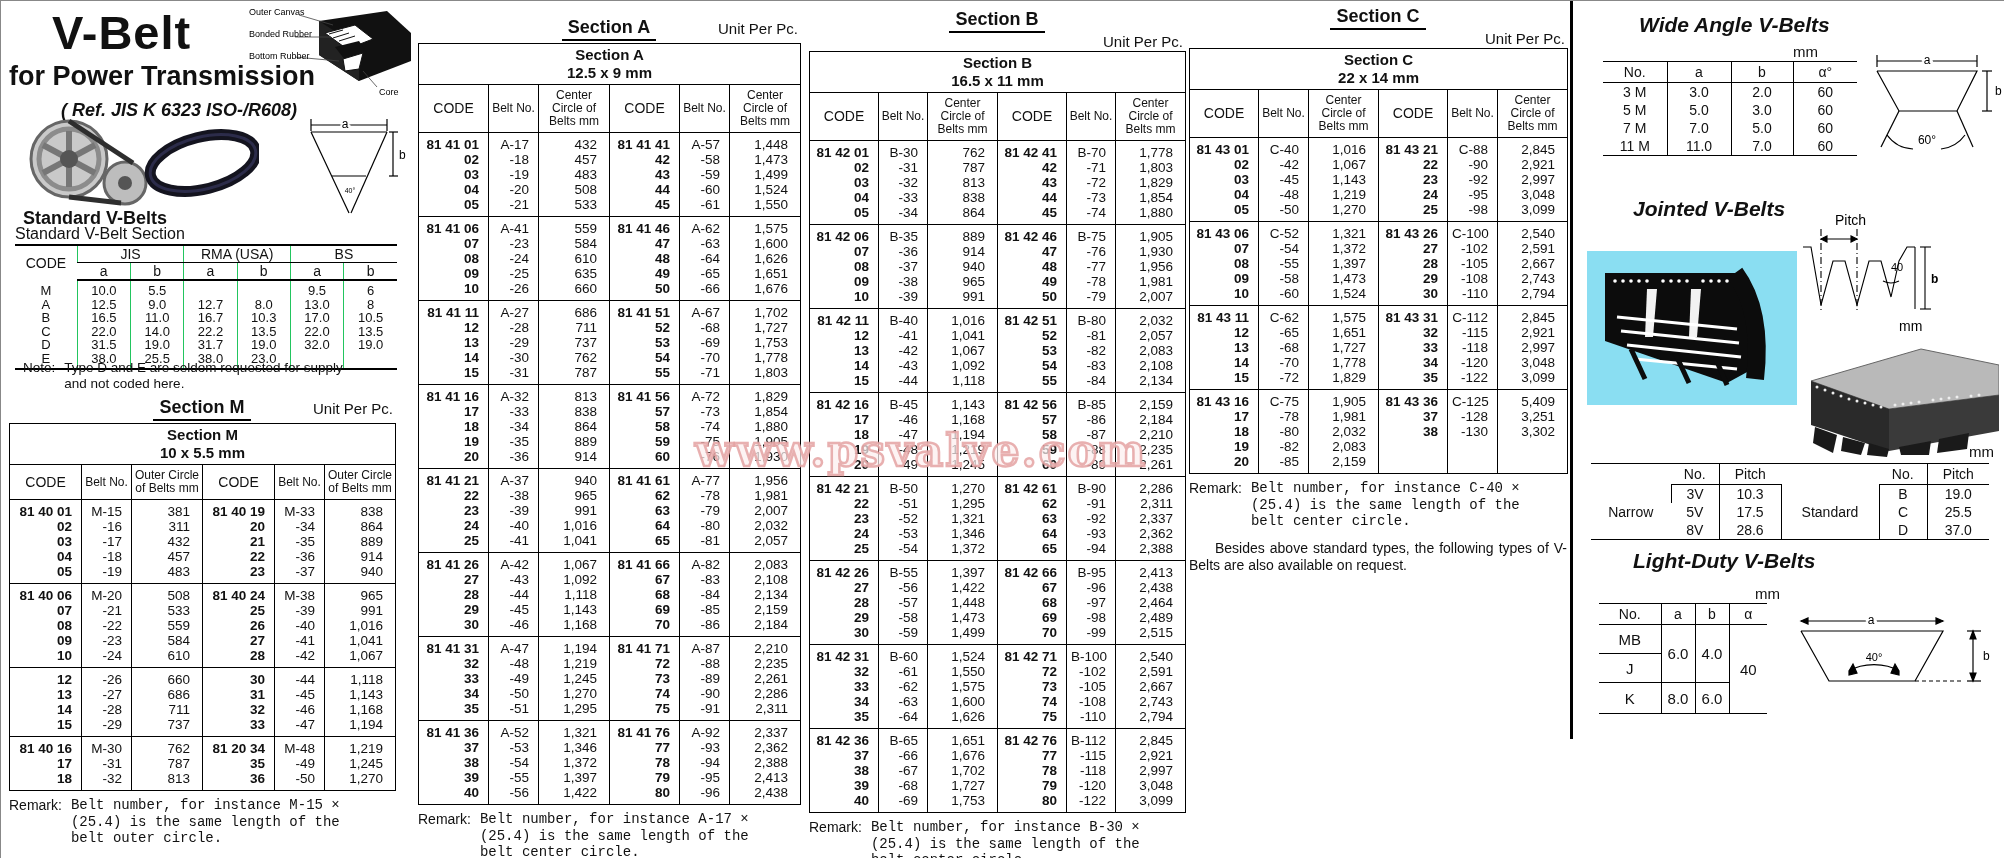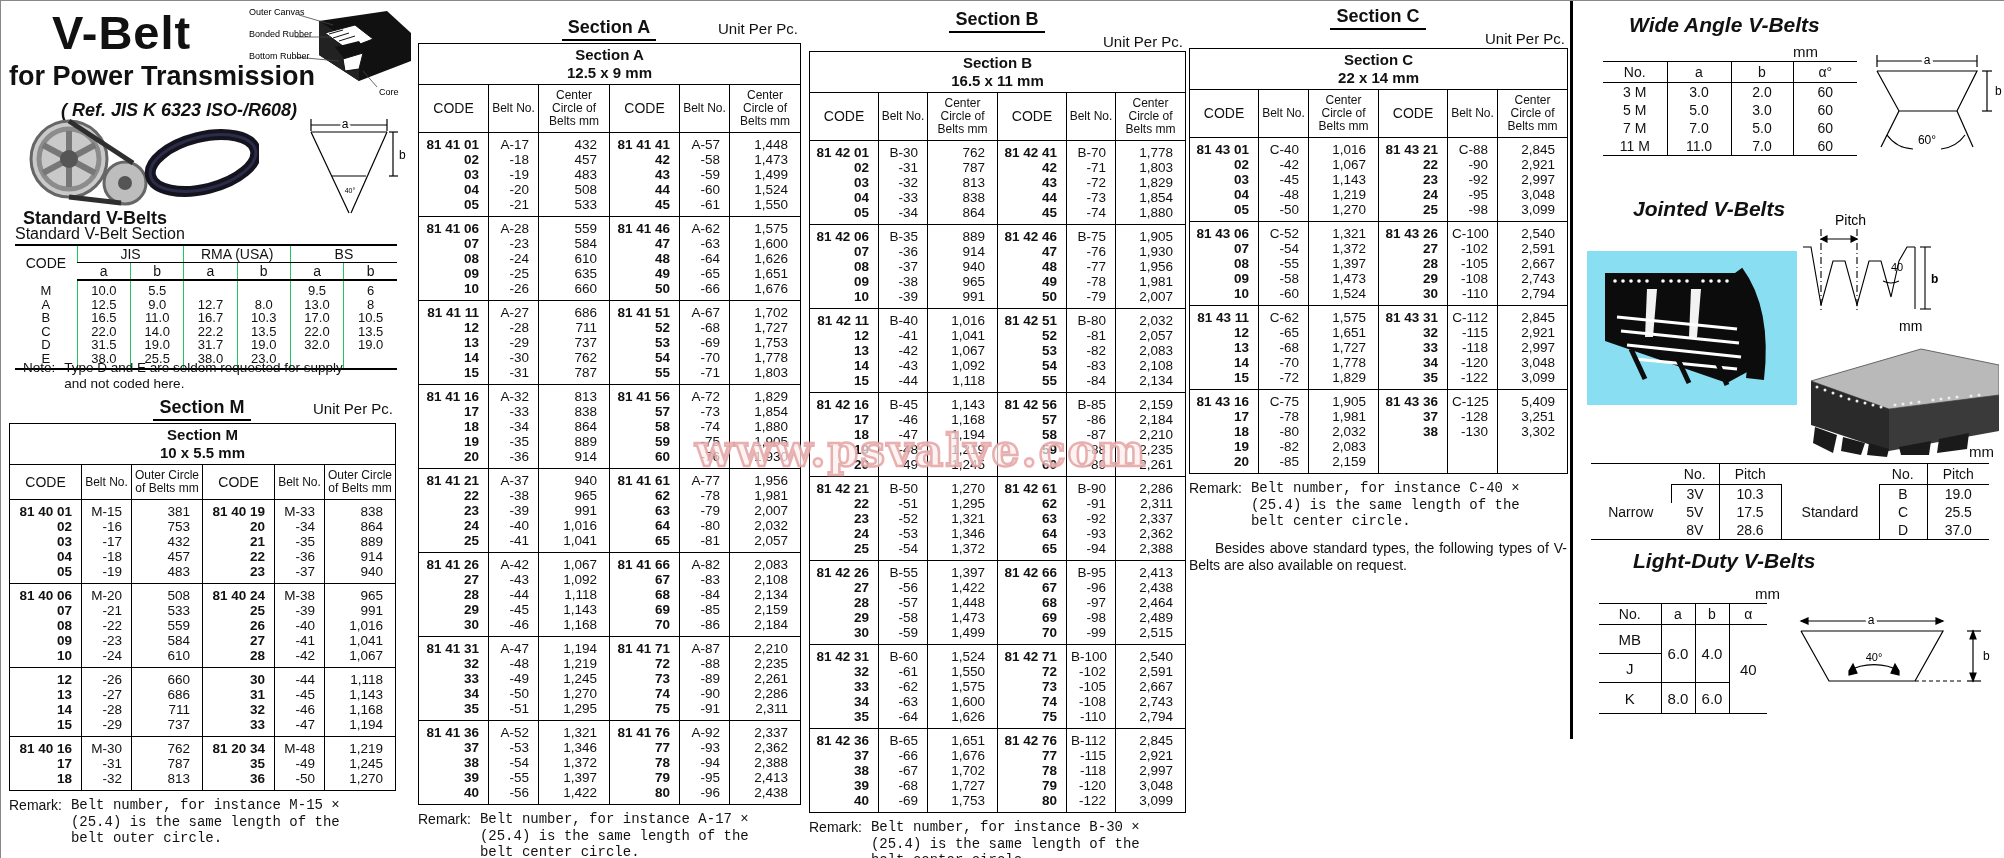--- a/index.html
+++ b/index.html
@@ -264,21 +264,21 @@
             <td class="code">81 40 01</td>
             <td class="belt">M-15</td>
             <td class="len">381</td>
             <td class="code">81 40 19</td>
             <td class="belt">M-33</td>
             <td class="len">838</td>
           </tr>
           <tr>
             <td class="code">02</td>
             <td class="belt">-16</td>
-            <td class="len">753</td>
+            <td class="len">311</td>
             <td class="code">20</td>
             <td class="belt">-34</td>
             <td class="len">864</td>
           </tr>
           <tr>
             <td class="code">03</td>
             <td class="belt">-17</td>
             <td class="len">432</td>
             <td class="code">21</td>
             <td class="belt">-35</td>
@@ -478,21 +478,21 @@
             <td class="belt">-21</td>
             <td class="len">533</td>
             <td class="code">45</td>
             <td class="belt">-61</td>
             <td class="len">1,550</td>
           </tr>
         </tbody>
         <tbody class="block">
           <tr>
             <td class="code">81 41 06</td>
-            <td class="belt">A-28</td>
+            <td class="belt">A-41</td>
             <td class="len">559</td>
             <td class="code">81 41 46</td>
             <td class="belt">A-62</td>
             <td class="len">1,575</td>
           </tr>
           <tr>
             <td class="code">07</td>
             <td class="belt">-23</td>
             <td class="len">584</td>
             <td class="code">47</td>
@@ -1359,21 +1359,21 @@
       <span class="rlabel">Remark:</span>
       <span class="rtext">Belt number, for instance C-40 × (25.4) is the same length of the belt center circle.</span>
     </div>
     <div class="besides">Besides above standard types, the following types of V-Belts are also available on request.</div>
   </div>
 
   <div class="vdivider"></div>
 
   <div id="rpanel">
 
-    <div class="it-head" style="left:52px;top:12px">Wide Angle V-Belts</div>
+    <div class="it-head" style="left:62px;top:12px">Wide Angle V-Belts</div>
     <div class="mm-label" style="left:216px;top:42px">mm</div>
 
     <table class="mini topline" style="left:26px;top:60px;width:254px">
       <colgroup>
           <col style="width:64px">
           <col style="width:64px">
           <col style="width:62px">
           <col style="width:64px">
         </colgroup>
       <thead>

